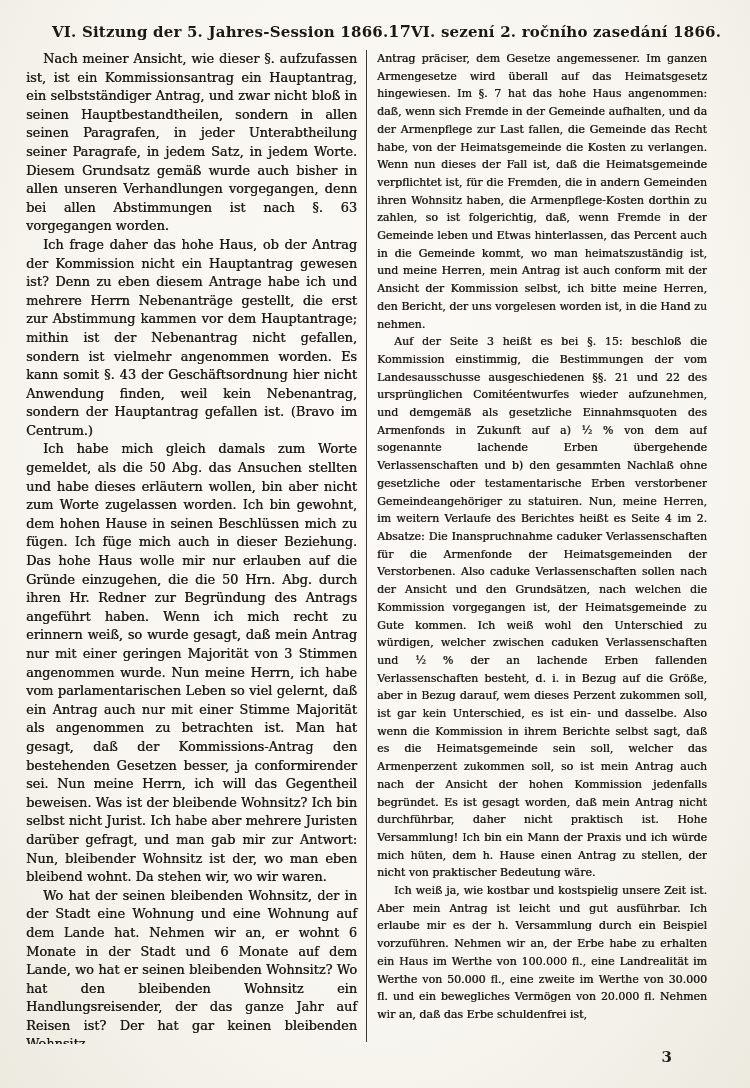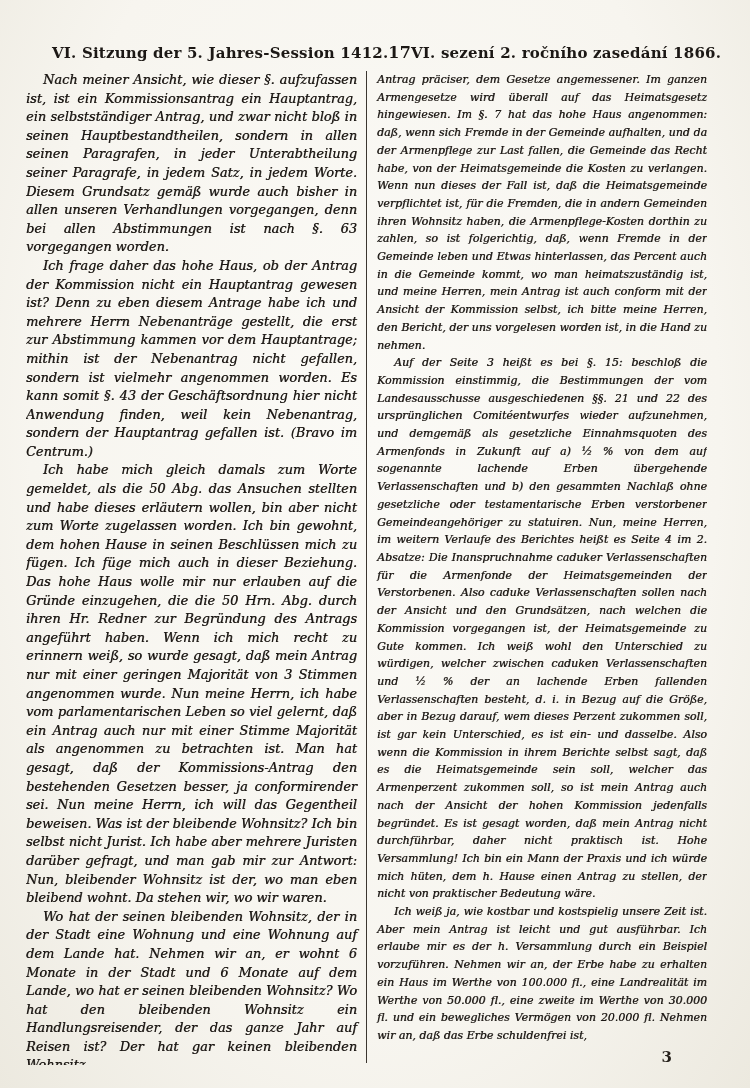--- a/index.html
+++ b/index.html
@@ -12,43 +12,43 @@
   }
   .page { width: 750px; height: 1088px; box-sizing: border-box; padding: 22px 26px 0 26px; position: relative; }
 
   .running-head {
     display: flex; align-items: baseline;
     font-weight: bold; font-size: 15px; letter-spacing: 0.2px;
     padding: 0 14px 0 26px; margin-bottom: 9px;
     white-space: nowrap;
   }
   .running-head .rh-left  { flex: 1 1 0; text-align: left; }
-  .running-head .rh-num   { width: 60px; text-align: left; font-size: 16px; margin-top: 21px; }
+  .running-head .rh-num   { width: 60px; text-align: left; font-size: 16px; }
   .running-head .rh-right { flex: 1 1 0; text-align: right; padding-right: 4px; }
 
-  .columns { display: flex; height: 994px; font-style: italic; }
+  .columns { display: flex; height: 994px; }
   .col { box-sizing: border-box; overflow: hidden; text-align: justify; }
   .col p { margin: 0; text-indent: 17px; text-shadow: 0.45px 0 0 rgba(25,20,15,0.75); }
   .col p.no-indent { text-indent: 0; }
   .col-left  { width: 340px; padding-right: 9px; font-size: 12.9px; line-height: 18.6px; }
   .col-divider { width: 1px; background: #3b3630; height: 992px; }
   .col-right { width: 340px; padding-left: 10px; font-size: 11px; line-height: 17.7px; }
 
   .sheet-footer {
     position: absolute; right: 78px; bottom: 22px;
     font-size: 15px; font-weight: bold; color: #241f1a;
   }
 </style>
 </head>
 <body>
 
 <div class="page">
 
   <div class="running-head">
-    <span class="rh-left">VI. Sitzung der 5. Jahres-Session 1412.</span>
+    <span class="rh-left">VI. Sitzung der 5. Jahres-Session 1866.</span>
     <span class="rh-num">17</span>
     <span class="rh-right">VI. sezení 2. ročního zasedání 1866.</span>
   </div>
 
   <div class="columns">
 
     <div class="col col-left">
       <p>Nach meiner Ansicht, wie dieser §. aufzufassen ist, ist ein Kommissionsantrag ein Hauptantrag, ein selbstständiger Antrag, und zwar nicht bloß in seinen Hauptbestandtheilen, sondern in allen seinen Paragrafen, in jeder Unterabtheilung seiner Paragrafe, in jedem Satz, in jedem Worte. Diesem Grundsatz gemäß wurde auch bisher in allen unseren Verhandlungen vorgegangen, denn bei allen Abstimmungen ist nach §. 63 vorgegangen worden.</p>
       <p>Ich frage daher das hohe Haus, ob der Antrag der Kommission nicht ein Hauptantrag gewesen ist? Denn zu eben diesem Antrage habe ich und mehrere Herrn Nebenanträge gestellt, die erst zur Abstimmung kammen vor dem Hauptantrage; mithin ist der Nebenantrag nicht gefallen, sondern ist vielmehr angenommen worden. Es kann somit §. 43 der Geschäftsordnung hier nicht Anwendung finden, weil kein Nebenantrag, sondern der Hauptantrag gefallen ist. (Bravo im Centrum.)</p>
       <p>Ich habe mich gleich damals zum Worte gemeldet, als die 50 Abg. das Ansuchen stellten und habe dieses erläutern wollen, bin aber nicht zum Worte zugelassen worden. Ich bin gewohnt, dem hohen Hause in seinen Beschlüssen mich zu fügen. Ich füge mich auch in dieser Beziehung. Das hohe Haus wolle mir nur erlauben auf die Gründe einzugehen, die die 50 Hrn. Abg. durch ihren Hr. Redner zur Begründung des Antrags angeführt haben. Wenn ich mich recht zu erinnern weiß, so wurde gesagt, daß mein Antrag nur mit einer geringen Majorität von 3 Stimmen angenommen wurde. Nun meine Herrn, ich habe vom parlamentarischen Leben so viel gelernt, daß ein Antrag auch nur mit einer Stimme Majorität als angenommen zu betrachten ist. Man hat gesagt, daß der Kommissions-Antrag den bestehenden Gesetzen besser, ja conformirender sei. Nun meine Herrn, ich will das Gegentheil beweisen. Was ist der bleibende Wohnsitz? Ich bin selbst nicht Jurist. Ich habe aber mehrere Juristen darüber gefragt, und man gab mir zur Antwort: Nun, bleibender Wohnsitz ist der, wo man eben bleibend wohnt. Da stehen wir, wo wir waren.</p>

